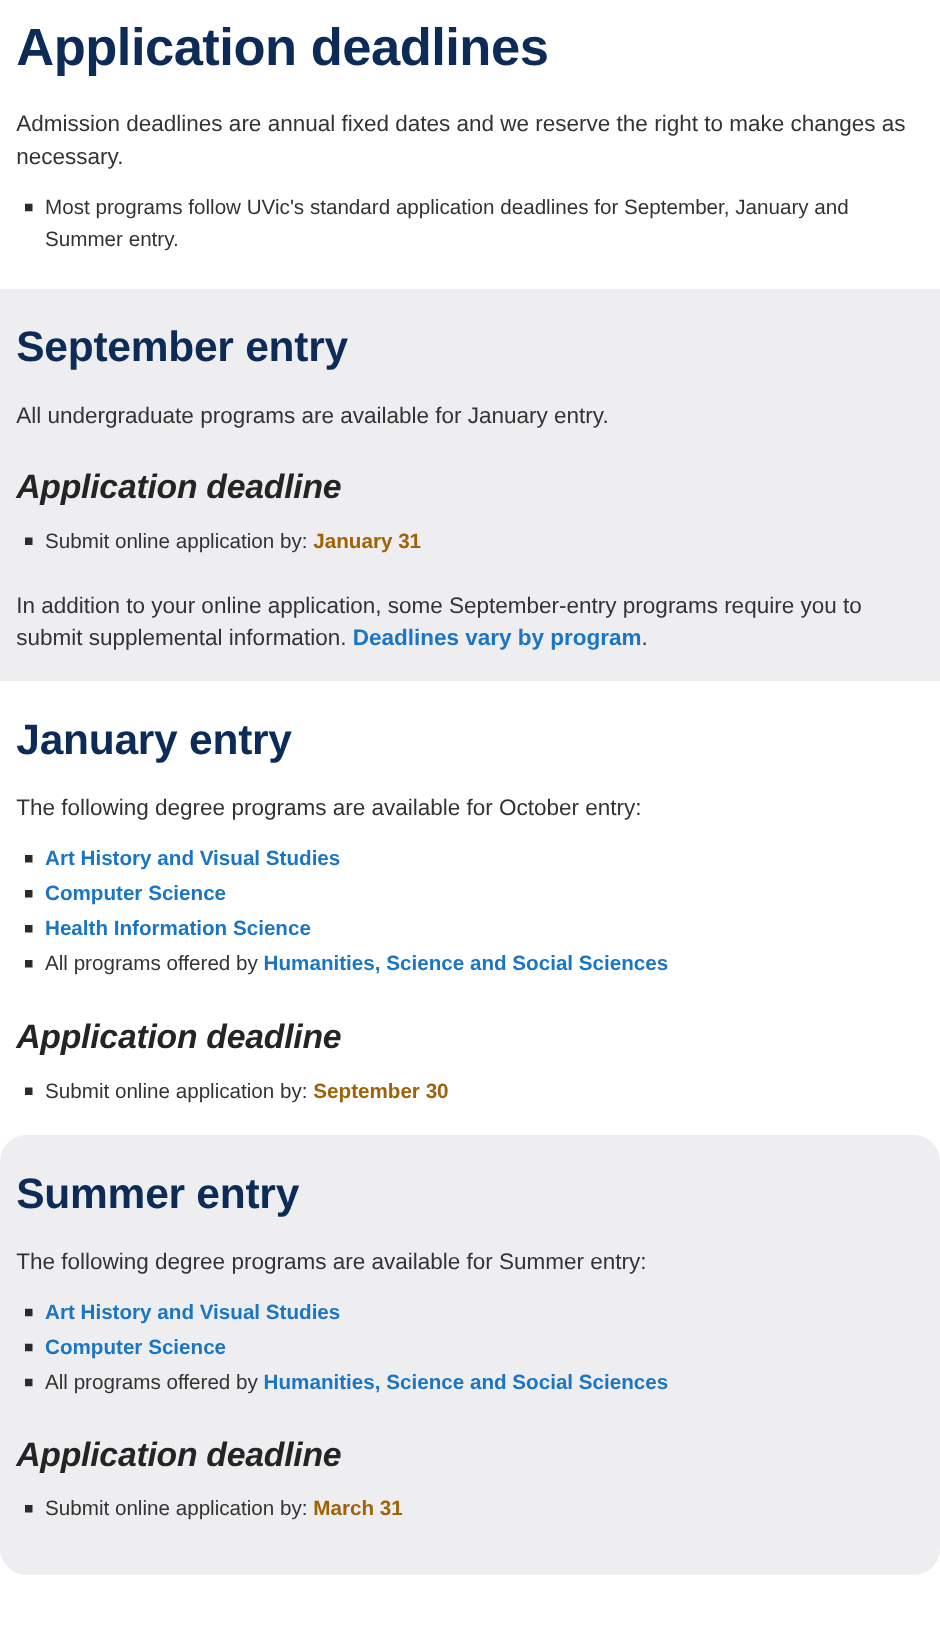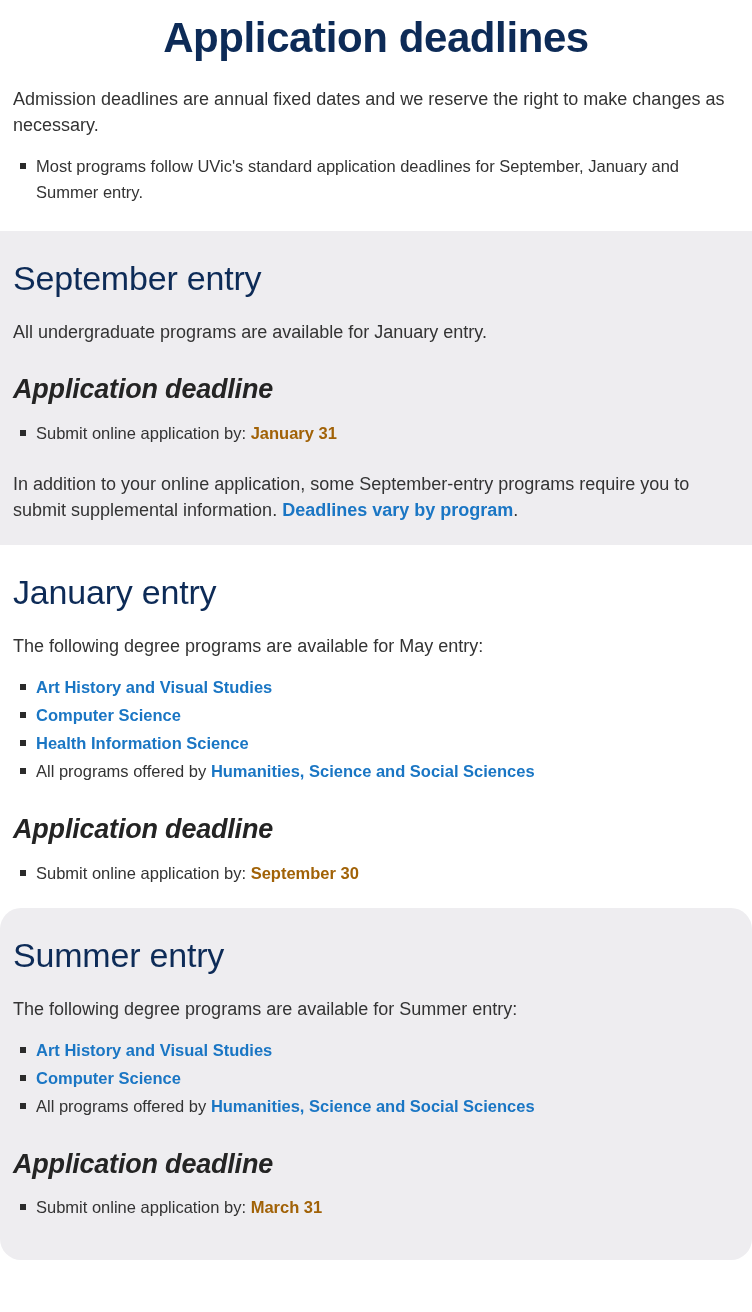--- a/index.html
+++ b/index.html
@@ -50,27 +50,26 @@
 
   
   h1.page-title {
     font-size: 42px;
     line-height: 1.12;
     font-weight: 700;
     color: #0d2b57;
     margin: 12px 0 0 0;
     letter-spacing: -0.4px;
     font-stretch: condensed;
-    text-align: center;
   }
 
   h2.section-title {
     font-size: 34px;
     line-height: 1.15;
-    font-weight: 400;
+    font-weight: 700;
     color: #0d2b57;
     margin: 6px 0 0 0;
     letter-spacing: -0.2px;
   }
 
   h3.sub-title {
     font-size: 27px;
     line-height: 1.2;
     font-weight: 700;
     color: #242424;
@@ -162,21 +161,21 @@
     <ul class="bullets">
       <li><span>Submit online application by:</span><span class="nowrap-pad">&nbsp;</span><strong class="emph">January 31</strong></li>
     </ul>
 
     <p class="body-text"><span>In addition to your online application, some September-entry programs require you to submit supplemental information. </span><a class="link" href="#">Deadlines vary by program</a><span>.</span></p>
   </section>
 
   <section class="section plain">
     <h2 class="section-title">January entry</h2>
 
-    <p class="body-text lead">The following degree programs are available for May entry:</p>
+    <p class="body-text lead">The following degree programs are available for October entry:</p>
 
     <ul class="bullets tight">
       <li><a class="link" href="#">Art History and Visual Studies</a></li>
       <li><a class="link" href="#">Computer Science</a></li>
       <li><a class="link" href="#">Health Information Science</a></li>
       <li><span>All programs offered by </span><a class="link" href="#">Humanities, Science and Social Sciences</a></li>
     </ul>
 
     <h3 class="sub-title">Application deadline</h3>
 

